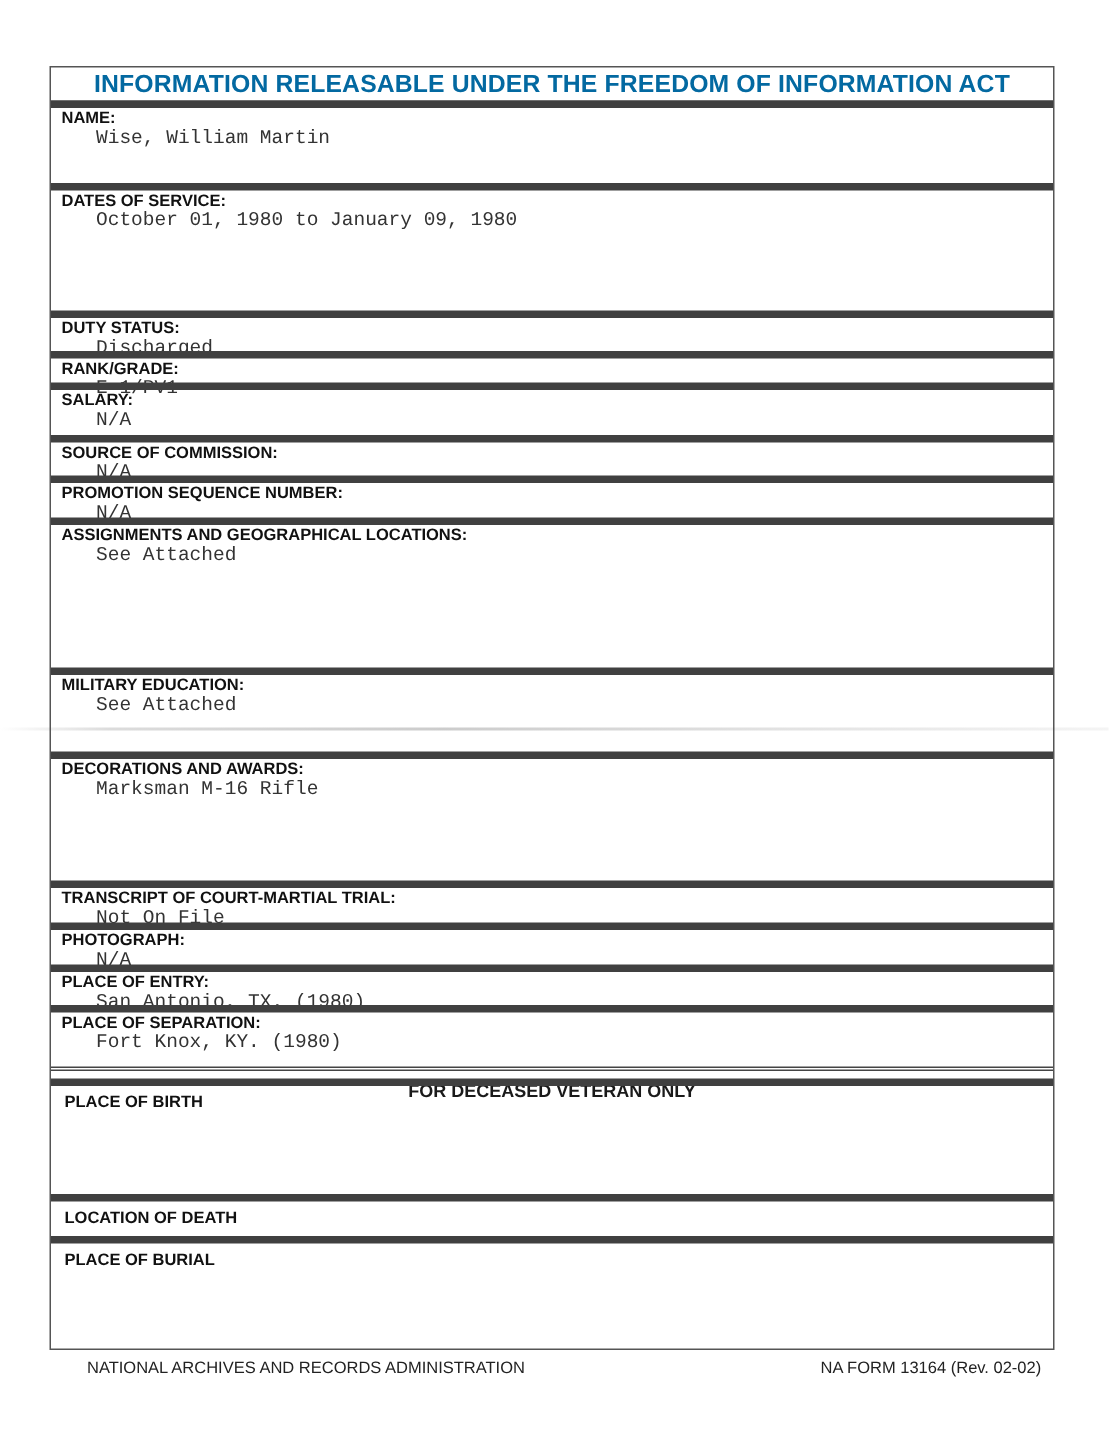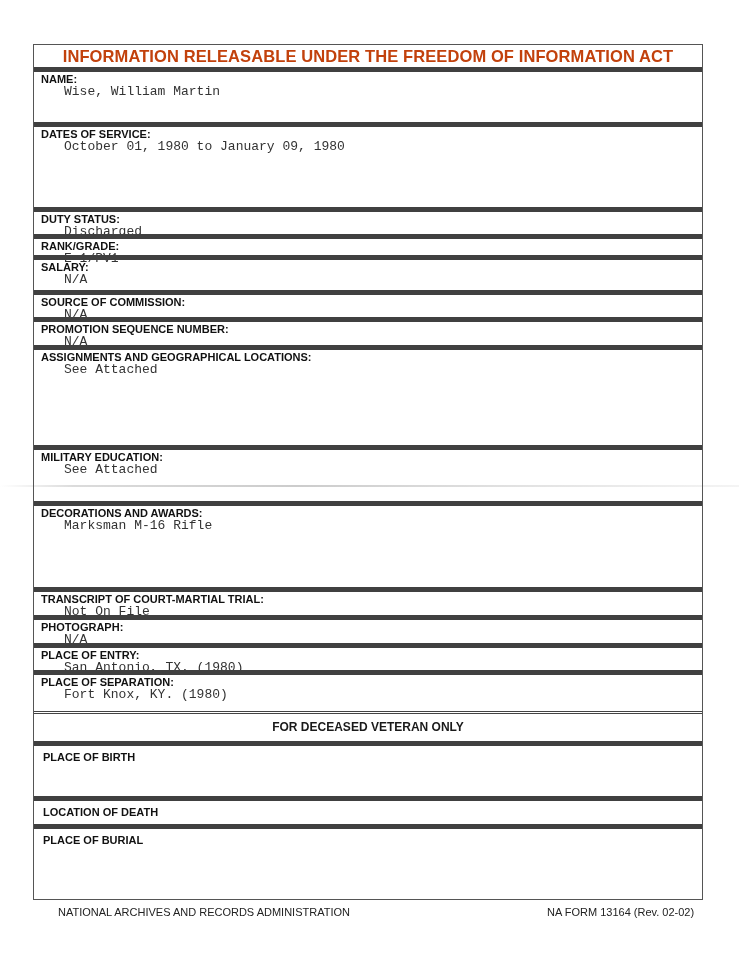--- a/index.html
+++ b/index.html
@@ -29,21 +29,21 @@
       left: 0;
       top: 0;
       width: 100%;
       height: 22px;
       border-bottom: 1px solid #444;
       text-align: center;
       font-weight: bold;
       font-size: 16.5px;
       line-height: 22px;
       letter-spacing: 0.1px;
-      color: #c2410c;
+      color: #0369a1;
     }
     .row {
       position: absolute;
       left: 0;
       width: 100%;
       border-top: 5px solid #404040;
       box-sizing: border-box;
     }
     .lbl {
       position: absolute;
@@ -179,21 +179,21 @@
   </div>
   <div class="row" style="top:625px;height:41px;">
     <div class="lbl">PLACE OF SEPARATION:</div>
     <div class="val">Fort Knox, KY. (1980)</div>
   </div>
 
   <div class="section-head" style="top:666px;height:30px;">
     <span>FOR DECEASED VETERAN ONLY</span>
   </div>
 
-  <div class="row" style="top:696px;height:28px;">
+  <div class="row" style="top:674px;height:28px;">
     <div class="plain-lbl">PLACE OF BIRTH</div>
   </div>
   <div class="row" style="top:751px;height:28px;">
     <div class="plain-lbl">LOCATION OF DEATH</div>
   </div>
   <div class="row" style="top:779px;height:27px;">
     <div class="plain-lbl">PLACE OF BURIAL</div>
   </div>
 </div>
 

